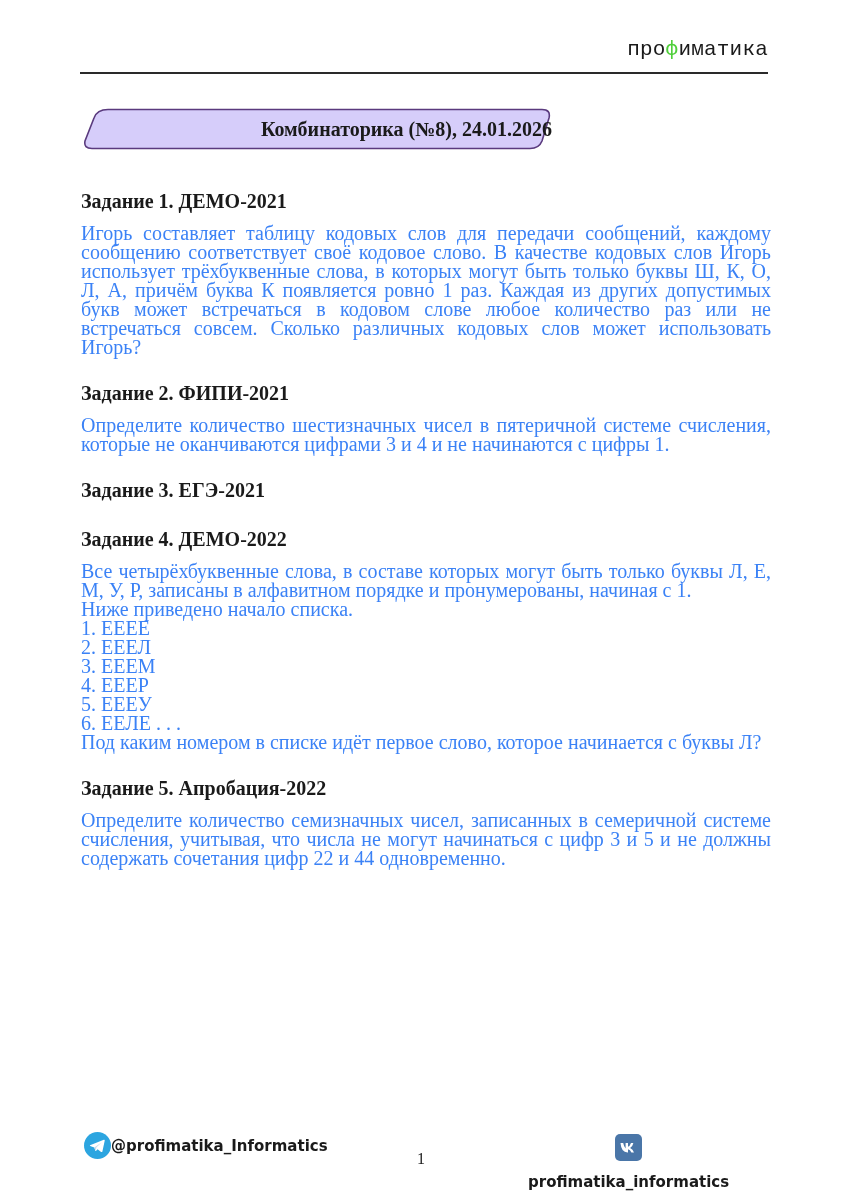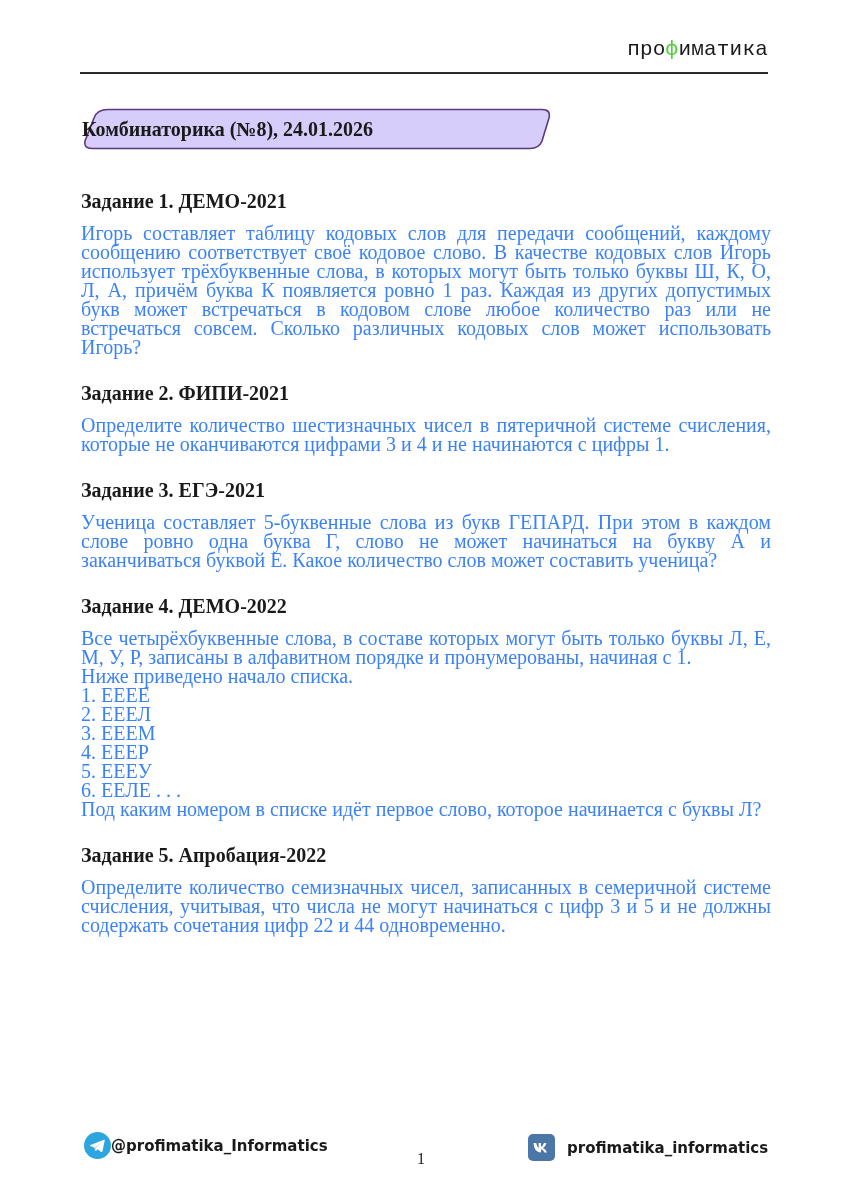--- a/index.html
+++ b/index.html
@@ -7,33 +7,33 @@
 
     .brand { position: absolute; top: 38px; left: 620px; width: 148px; text-align: right;
              font-family: Liberation Mono, monospace; font-size: 21px; font-weight: 500;
              letter-spacing: 0.2px; color: #1a1a1a; }
     .brand .accent { color: #4fcf3a; }
     .header-rule { position: absolute; left: 80px; top: 72px; width: 688px; height: 2px; background: #2a2a2a; }
 
     .banner { position: absolute; left: 82px; top: 108px; width: 470px; height: 42px; }
     .banner svg { position: absolute; left: 0; top: 0; }
     .banner-title { position: absolute; left: 0; top: 0; width: 100%; height: 42px; line-height: 42px;
-                    text-align: left; font-family: "Liberation Serif", "DejaVu Serif", serif;
+                    text-align: right; font-family: "Liberation Serif", "DejaVu Serif", serif;
                     font-weight: bold; font-size: 20px; color: #1a1a1a; }
 
     .content { position: absolute; left: 81px; top: 176px; width: 690px; font-family: "Liberation Serif", "DejaVu Serif", serif; }
     .task { margin: 12px 0 0 0; }
     .task-title { font-weight: bold; font-size: 20px; line-height: 26px; margin: 0 0 10px 0; color: #1a1a1a; }
     .task-body { font-size: 20px; line-height: 19px; color: #3b82f6; text-align: justify; margin: 0; }
     .task-body p { margin: 0; }
     .task-body .line { display: block; text-align: left; }
     .task + .task { margin-top: 23px; }
 
     .footer-tg { position: absolute; left: 84px; top: 1132px; display: flex; align-items: center; }
-    .footer-vk { position: absolute; left: 528px; top: 1134px; display: flex; align-items: center; gap: 12px; }
+    .footer-vk { position: absolute; left: 528px; top: 1134px; display: flex; align-items: center; gap: 12px; flex-direction: column; }
     .footer-handle { font-family: "DejaVu Sans", "Liberation Sans", sans-serif; font-weight: bold; font-size: 15px; color: #1a1a1a; }
     .page-number { position: absolute; left: 417px; top: 1150px; font-family: "Liberation Serif", "DejaVu Serif", serif; font-size: 16px; color: #222; }
   </style>
 </head>
 <body>
 
 <div class="brand"><span>про</span><span class="accent">ф</span><span>иматика</span></div>
 <div class="header-rule"></div>
 
 <div class="banner">
@@ -47,21 +47,20 @@
   <div class="task">
     <div class="task-title">Задание 1. ДЕМО-2021</div>
     <div class="task-body">Игорь составляет таблицу кодовых слов для передачи сообщений, каждому сообщению соответствует своё кодовое слово. В качестве кодовых слов Игорь использует трёхбуквенные слова, в которых могут быть только буквы Ш, К, О, Л, А, причём буква К появляется ровно 1 раз. Каждая из других допустимых букв может встречаться в кодовом слове любое количество раз или не встречаться совсем. Сколько различных кодовых слов может использовать Игорь?</div>
   </div>
   <div class="task">
     <div class="task-title">Задание 2. ФИПИ-2021</div>
     <div class="task-body">Определите количество шестизначных чисел в пятеричной системе счисления, которые не оканчиваются цифрами 3 и 4 и не начинаются с цифры 1.</div>
   </div>
   <div class="task">
     <div class="task-title">Задание 3. ЕГЭ-2021</div>
-    <div class="task-body">Ученица составляет 5-буквенные слова из букв ГЕПАРД. При этом в каждом слове ровно одна буква Г, слово не может начинаться на букву А и заканчиваться буквой Е. Какое количество слов может составить ученица?</div>
   </div>
   <div class="task">
     <div class="task-title">Задание 4. ДЕМО-2022</div>
     <div class="task-body">
       <p>Все четырёхбуквенные слова, в составе которых могут быть только буквы Л, Е, М, У, Р, записаны в алфавитном порядке и пронумерованы, начиная с 1.</p>
       <span class="line">Ниже приведено начало списка.</span>
       <span class="line">1. ЕЕЕЕ</span>
       <span class="line">2. ЕЕЕЛ</span>
       <span class="line">3. ЕЕЕМ</span>
       <span class="line">4. ЕЕЕР</span>

